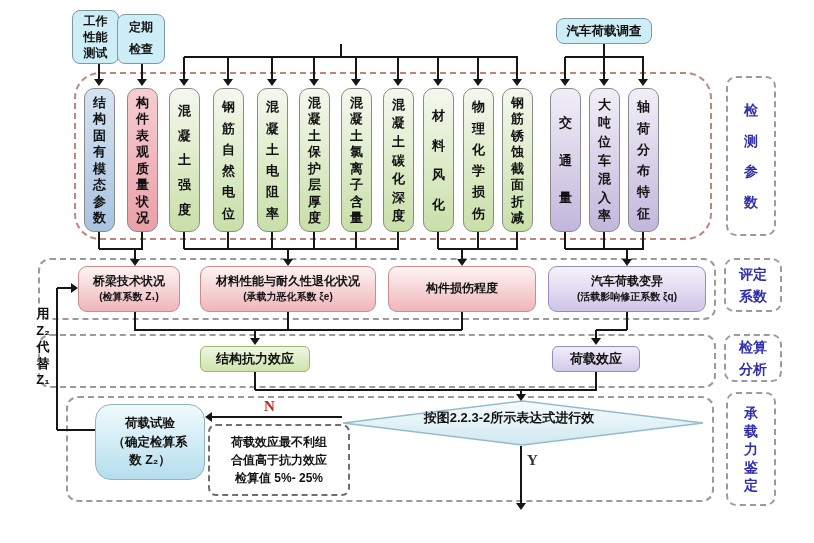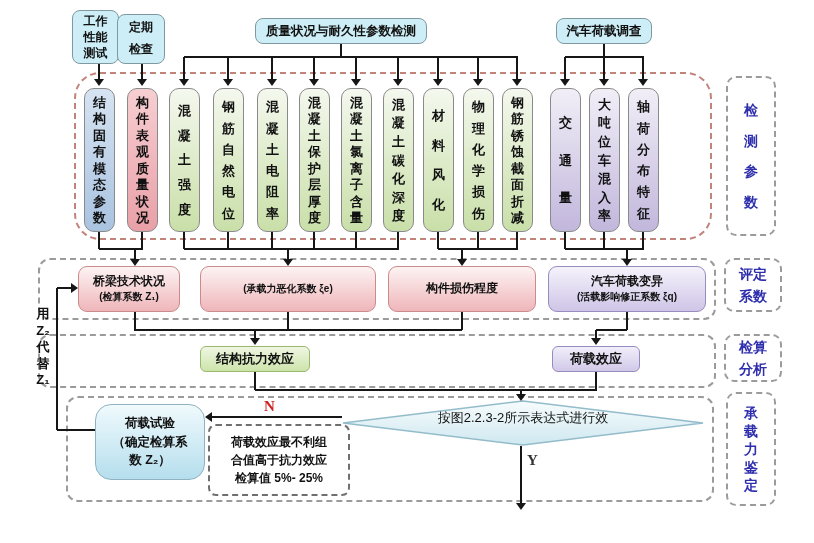--- a/index.html
+++ b/index.html
@@ -31,21 +31,21 @@
   .pill{position:absolute;top:346px;height:26px;box-sizing:border-box;border-radius:6px;display:flex;
         align-items:center;justify-content:center;font-weight:700;font-size:13px;}
   .pill.green{background:linear-gradient(180deg,#eff6e2 0%,#cde4ab 100%);border:1px solid #9ab86e;}
   .pill.lav{background:linear-gradient(180deg,#f1eefa 0%,#d2c9e8 100%);border:1px solid #978cc0;}
   #load-test{left:95px;top:404px;width:110px;height:76px;border:1px solid #8fb3c0;border-radius:16px;
              background:linear-gradient(180deg,#f0fafd 0%,#b5deed 100%);font-size:12.5px;line-height:1.5;}
   #note-box{left:208px;top:424px;width:142px;height:72px;border:2px dashed #6f6f6f;border-radius:8px;
             background:#fff;font-size:12px;line-height:1.5;}
   #report-box{left:447px;top:511px;width:140px;height:28px;background:#fbd9a6;border:1.5px solid #c9873d;
               border-radius:6px;font-size:14px;color:#3a2410;}
-  #diamond-text{position:absolute;left:363px;top:409px;width:320px;text-align:center;font-size:13px;font-weight:400;}
+  #diamond-text{position:absolute;left:349px;top:409px;width:320px;text-align:center;font-size:13px;font-weight:700;}
   #feedback-label{position:absolute;left:30px;top:306px;width:26px;text-align:center;font-size:13px;
                   font-weight:700;line-height:16.5px;white-space:pre-line;}
   .tag{position:absolute;font-family:"Liberation Serif","DejaVu Serif",serif;font-weight:700;font-size:15px;}
   #n-label{left:264px;top:398px;color:#cc2222;}
   #y-label{left:527px;top:452px;color:#333;}
   .ln{position:absolute;background:#161616;}
   .ah{position:absolute;width:0;height:0;border-style:solid;border-color:transparent;}
   .ad{border-width:7px 5px 0 5px;border-top-color:#161616;}
   .al{border-width:5px 7px 5px 0;border-right-color:#161616;}
   .ar{border-width:5px 0 5px 7px;border-left-color:#161616;}
@@ -53,21 +53,20 @@
 </head>
 <body>
 
 <div id="canvas">
 
   <div class="box cyan" style="left:72px;top:10px;width:47px;height:54px">工作
 性能
 测试</div>
   <div class="box cyan" style="left:117px;top:14px;width:48px;height:50px;line-height:1.8">定期
 检查</div>
-  <div class="box cyan" style="left:255px;top:18px;width:172px;height:26px;font-size:12.5px">质量状况与耐久性参数检测</div>
   <div class="box cyan" style="left:556px;top:18px;width:96px;height:26px;font-size:12.5px">汽车荷载调查</div>
 
   <div class="region" id="region-detect" style="left:74px;top:72px;width:638px;height:168px"></div>
   <div class="region" style="left:38px;top:258px;width:678px;height:62px"></div>
   <div class="region" style="left:38px;top:334px;width:678px;height:54px"></div>
   <div class="region" style="left:66px;top:396px;width:648px;height:106px"></div>
 
   <div class="col c-blue" style="left:84px">
       <span>结</span>
       <span>构</span>
@@ -192,20 +191,21 @@
 分析</div>
   <div class="stage" style="left:724px;top:258px;width:58px;height:54px">评定
 系数</div>
   <div class="stage vert" style="left:726px;top:392px;width:50px;height:114px"><span>承</span><span>载</span><span>力</span><span>鉴</span><span>定</span></div>
 
   <div class="assess" style="left:78px;width:102px">
     <div>桥梁技术状况</div>
     <div class="sub">(检算系数 Z₁)</div>
   </div>
   <div class="assess" style="left:200px;width:176px">
+    <div>材料性能与耐久性退化状况</div>
     <div class="sub">(承载力恶化系数 ξe)</div>
   </div>
   <div class="assess" style="left:388px;width:148px">
     <div>构件损伤程度</div>
   </div>
   <div class="assess lav" style="left:548px;width:158px">
     <div>汽车荷载变异</div>
     <div class="sub">(活载影响修正系数 ξq)</div>
   </div>
 

